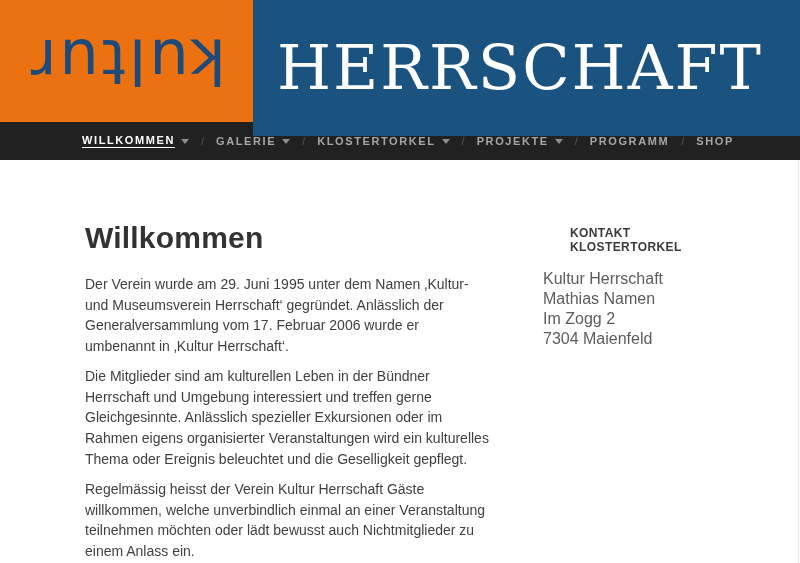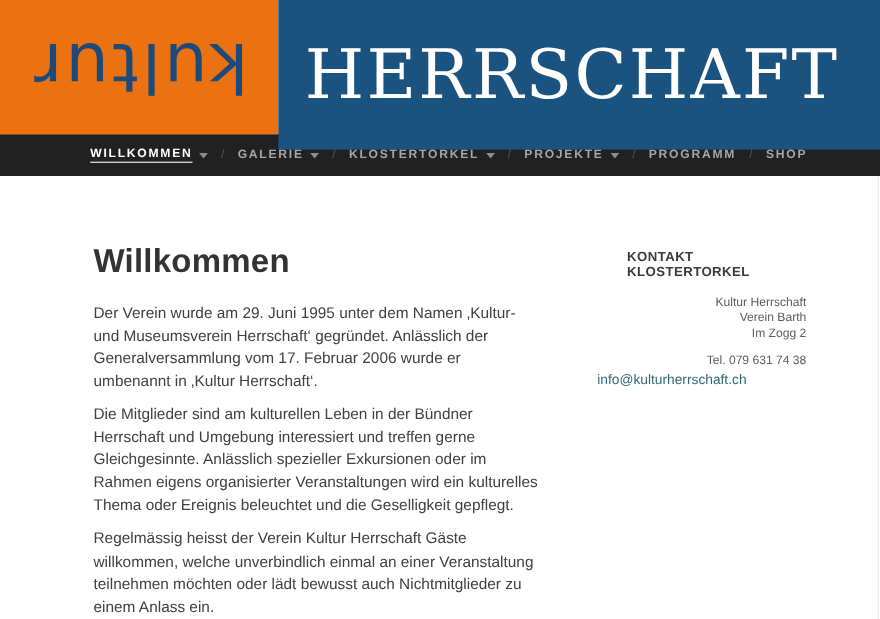--- a/index.html
+++ b/index.html
@@ -37,21 +37,21 @@
   .content { display: flex; padding: 63px 0 0 85px; }
   .main-col { width: 406px; }
   h1 { font-size: 30px; font-weight: 700; color: #333333; line-height: 1;
     margin-bottom: 21px; letter-spacing: 0.2px; }
   .main-col p { font-size: 14px; color: #404040; line-height: 1.47;
     margin-bottom: 10px; }
 
   .sidebar { margin-left: 52px; width: 190px; padding-top: 3px; }
   .sidebar h2 { font-size: 12px; font-weight: 700; color: #3b3b3b;
     letter-spacing: 0.4px; margin-bottom: 15px; padding-left: 27px; }
-  .sidebar .line { font-size: 11px; color: #5c5c5c; line-height: 1.25; text-align: right; }
+  .sidebar .line { font-size: 16px; color: #5c5c5c; line-height: 1.25; }
   .sidebar .block { margin-bottom: 12px; }
   .email-link { font-size: 12.5px; color: #33697c; line-height: 1.25;
     text-decoration: none; cursor: pointer; display: inline-block; }
 
   
   .edge-line { position: absolute; right: 1px; top: 160px; bottom: 0;
     width: 1px; background: #e7e7e7; }
 </style>
 </head>
 <body>
@@ -101,23 +101,20 @@
     <p>Der Verein wurde am 29. Juni 1995 unter dem Namen ‚Kultur- und Museumsverein Herrschaft‘ gegründet. Anlässlich der Generalversammlung vom 17. Februar 2006 wurde er umbenannt in ‚Kultur Herrschaft‘.</p>
     <p>Die Mitglieder sind am kulturellen Leben in der Bündner Herrschaft und Umgebung interessiert und treffen gerne Gleichgesinnte. Anlässlich spezieller Exkursionen oder im Rahmen eigens organisierter Veranstaltungen wird ein kulturelles Thema oder Ereignis beleuchtet und die Geselligkeit gepflegt.</p>
     <p>Regelmässig heisst der Verein Kultur Herrschaft Gäste willkommen, welche unverbindlich einmal an einer Veranstaltung teilnehmen möchten oder lädt bewusst auch Nichtmitglieder zu einem Anlass ein.</p>
 
   </main>
 
   <aside class="sidebar">
     <h2>KONTAKT KLOSTERTORKEL</h2>
     <div class="block">
       <div class="line">Kultur Herrschaft</div>
-      <div class="line">Verein Barth</div>
+      <div class="line">Mathias Namen</div>
       <div class="line">Im Zogg 2</div>
-    </div>
-    <div class="block">
-      <div class="line">Tel. 079 631 74 38</div>
-      <a class="email-link">info@kulturherrschaft.ch</a>
+      <div class="line">7304 Maienfeld</div>
     </div>
   </aside>
 </div>
 
 <div class="edge-line"></div>
 
 </body></html>

